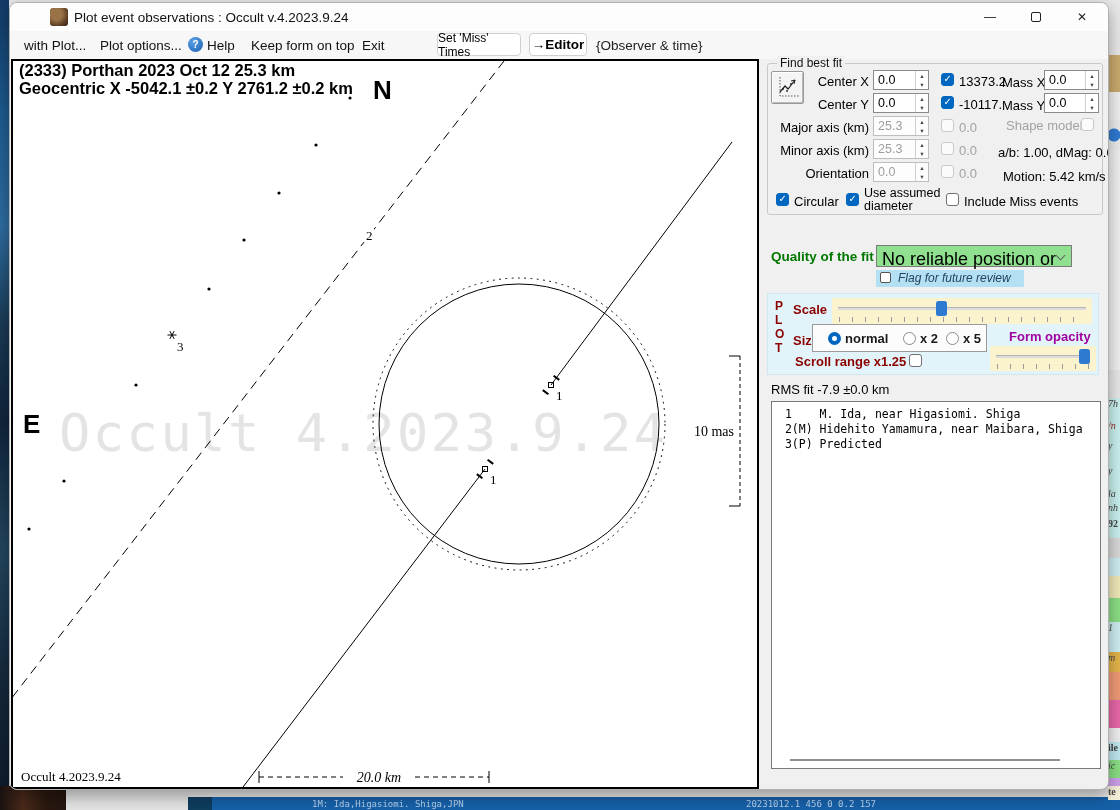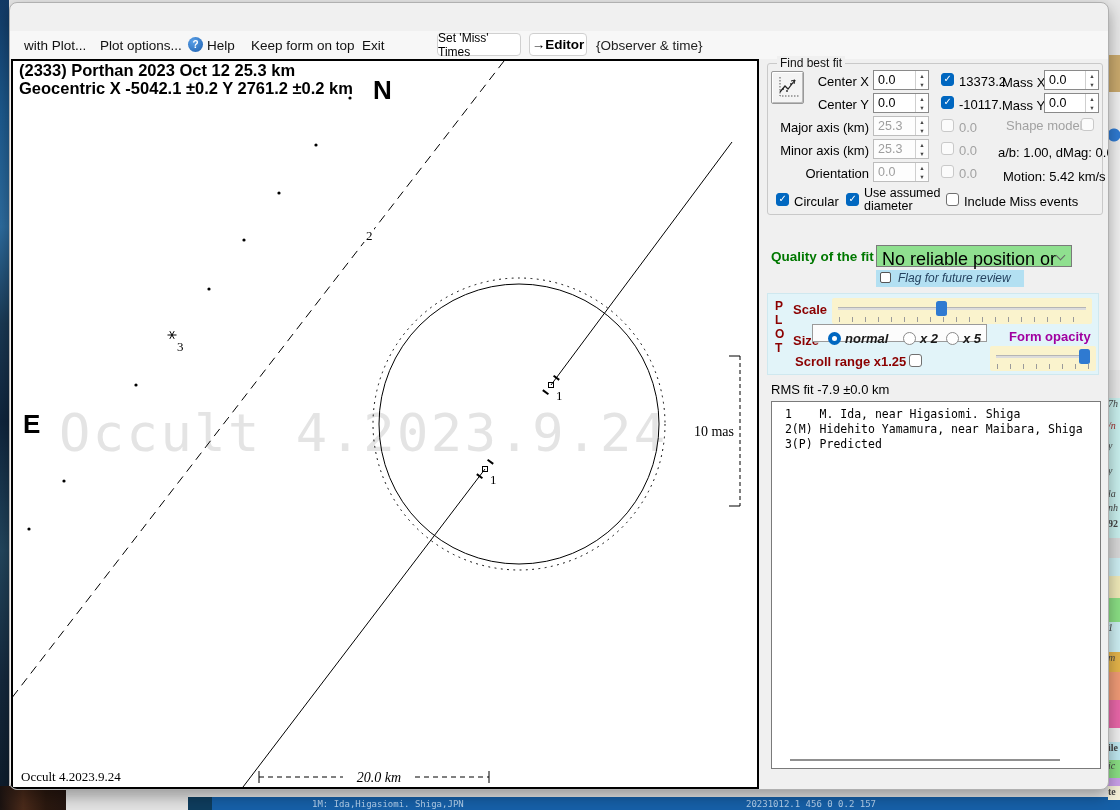--- a/index.html
+++ b/index.html
@@ -99,21 +99,21 @@
 
   .plot-panel { position:absolute; left:4px; top:234px; width:332px; height:82px;
     background:#e2f4f9; border:1px solid #cfe8ef; }
   .maroon { font-weight:bold; color:#8b0000; font-size:13px; }
   .plot-letter { position:absolute; left:7px; font-size:12px; font-weight:bold; color:#8b0000; }
   .slider { position:absolute; background:#faf3cd; border-radius:2px; }
   .slider .track { position:absolute; left:6px; right:6px; top:9px; height:3px; background:#dcdcdc; border-top:1px solid #b5b5b5; }
   .slider .thumb { position:absolute; top:3px; width:11px; height:15px; background:#2f7ad1; border-radius:2.5px; }
   .slider .ticks { position:absolute; left:7px; right:7px; bottom:2px; height:5px;
     background-image:repeating-linear-gradient(90deg,#9a9a9a 0 1px,transparent 1px 13px); }
-  .size-group { position:absolute; left:44px; top:30px; width:175px; height:18px; background:#fcfcfc; border:1px solid #9a9a9a;font-style:italic; }
+  .size-group { position:absolute; left:44px; top:30px; width:175px; height:28px; background:#fcfcfc; border:1px solid #9a9a9a; }
   .size-lbl { position:absolute; top:6px; font-size:13px; font-weight:bold; color:#1a1a1a; }
   .opacity-lbl { position:absolute; left:241px; top:35px; font-size:13px; font-weight:bold; color:#a000a0; }
 
   .rms { position:absolute; left:8px; top:323px; font-size:13px; color:#000; }
   .listbox { position:absolute; left:8px; top:342px; width:330px; height:368px; background:#fff; border:1px solid #7a7a7a; }
   .listbox .row { position:absolute; left:6px; white-space:pre; font-family:"DejaVu Sans Mono",monospace;
     font-size:11.5px; line-height:15px; color:#000; }
   .hscroll-line { position:absolute; left:18px; top:357px; width:270px; height:2px; background:#909090; }
 </style>
 </head>
@@ -152,20 +152,33 @@
     <div class="strip-block" style=";top:728px;height:14px;background:#efefef"></div>
     <div class="strip-block" style=";top:742px;height:18px;background:#bfe8f0;font-weight:bold;font-style:normal">ile</div>
     <div class="strip-block" style=";top:760px;height:18px;background:#8ade84">ic</div>
     <div class="strip-block" style=";top:778px;height:8px;background:#c9a0e8"></div>
     <div class="strip-block" style=";top:786px;height:14px;background:#f5f0d8;font-weight:bold;font-style:normal">te</div>
     <div class="strip-block" style=";top:800px;height:10px;background:#1560a8"></div>
   </div>
 
 <div class="app-window">
 
+  <div class="titlebar">
+    <div class="app-icon"></div>
+    <span class="win-title">Plot event observations : Occult v.4.2023.9.24</span>
+    <div class="win-btn" style="left:959px">
+      <span>—</span>
+    </div>
+    <div class="win-btn" style="left:1005px">
+      <span class="max-glyph"></span>
+    </div>
+    <div class="win-btn" style="left:1051px">
+      <span>✕</span>
+    </div>
+  </div>
 
   <div class="menubar">
     <span class="menu-item" style="left:14px">with Plot...</span>
     <span class="menu-item" style="left:90px">Plot options...</span>
     <span class="help-icon">?</span>
     <span class="menu-item" style="left:197px">Help</span>
     <span class="menu-item" style="left:241px">Keep form on top</span>
     <span class="menu-item" style="left:352px">Exit</span>
     <div class="mbtn" style="left:427px;width:84px">Set 'Miss' Times</div>
     <div class="mbtn" style="left:519px;width:58px;font-weight:bold;font-size:13.5px">→Editor</div>

